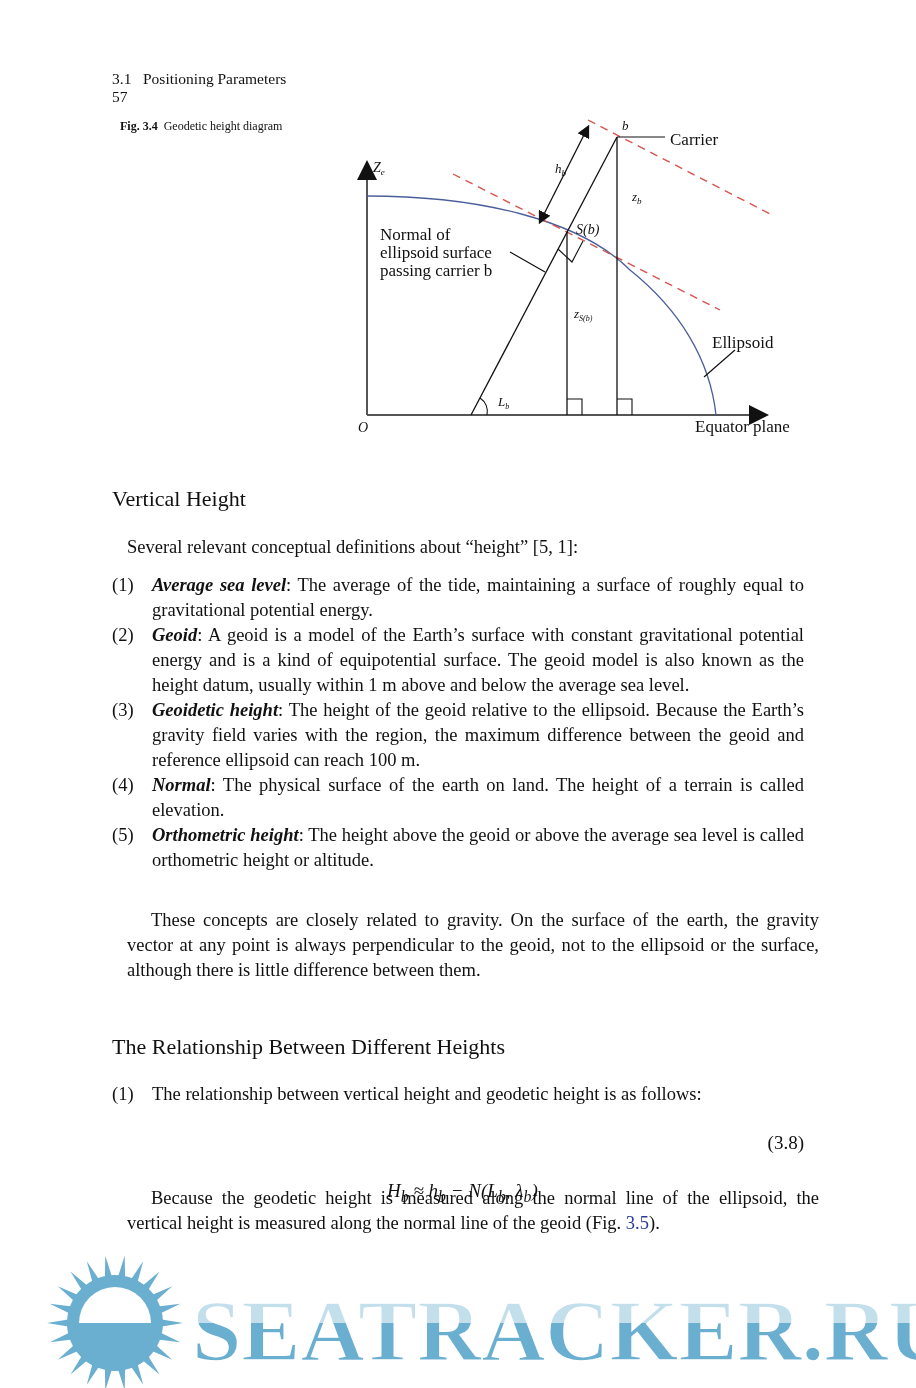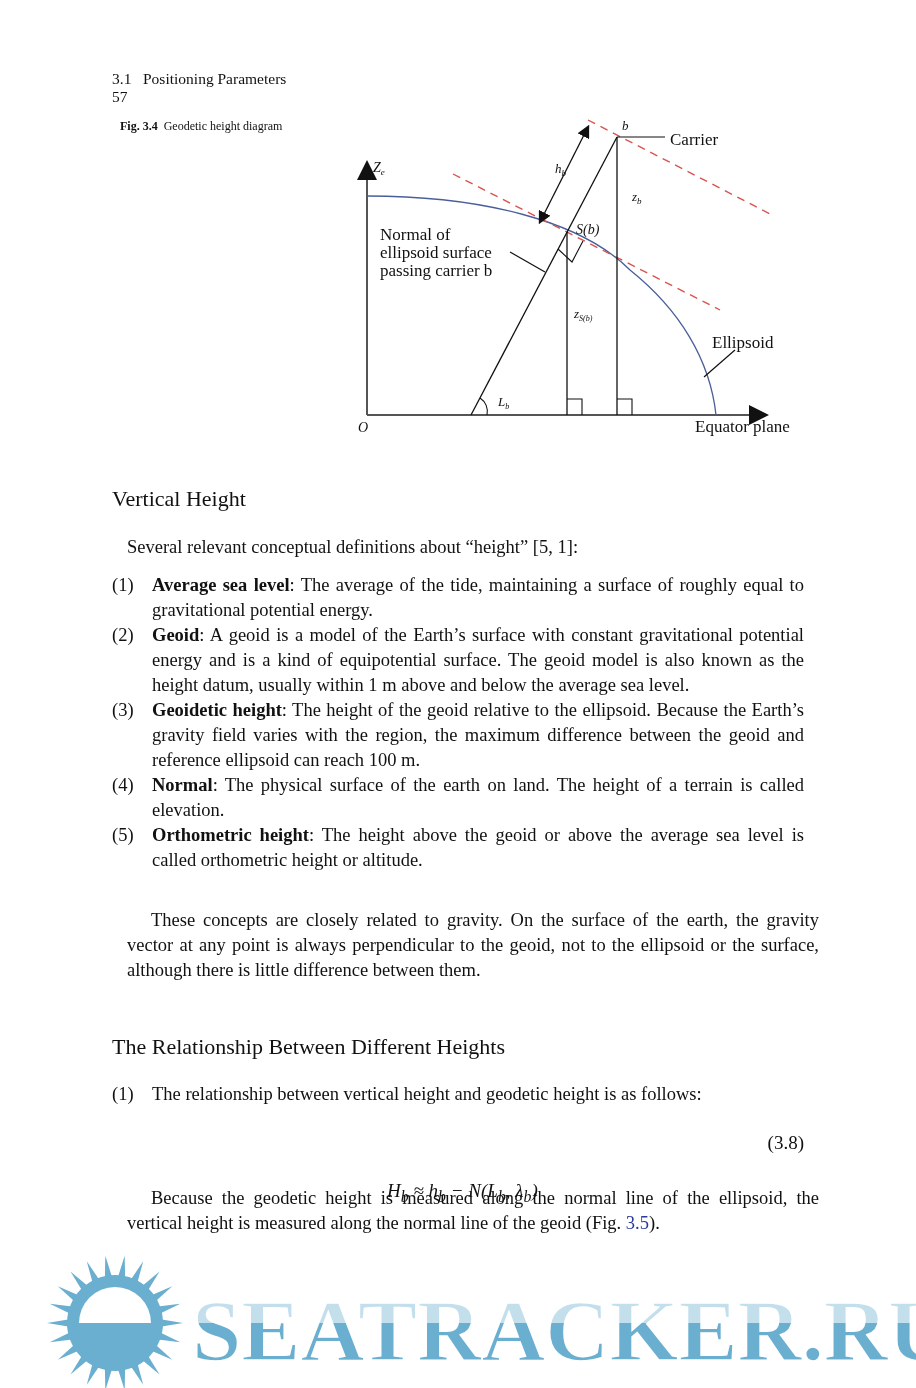--- a/index.html
+++ b/index.html
@@ -11,21 +11,21 @@
   .caption b { font-weight: bold; }
   .figure { top: 110px; left: 340px; width: 480px; height: 340px; }
   .figure svg { width: 480px; height: 340px; display: block; }
   .fig-text { font-family: "Liberation Serif", serif; fill: #111; }
   .section-h { left: 112px; font-size: 22px; font-weight: normal; }
   .para { left: 112px; width: 692px; font-size: 18.5px; line-height: 25px; text-align: justify; margin-left: 15px; }
   .list { left: 112px; width: 692px; font-size: 18.5px; line-height: 25px; }
   .li { display: flex; }
   .li .num { width: 40px; flex: none; }
   .li .body { flex: 1; text-align: justify; }
-  .li .body b { font-weight: bold; }
+  .li .body b { font-weight: bold; font-style: italic; }
   .indent { text-indent: 24px; }
   .equation { top: 1132px; left: 112px; width: 692px; font-size: 19px; }
   .equation .eq { position: absolute; left: 275px; font-style: italic; margin-top: 48px; }
   .equation .eqnum { position: absolute; right: 0; }
   .link { color: #2b3a9b; }
   .watermark { top: 1255px; left: 0; width: 916px; height: 133px; margin-left: 47px; }
   .watermark svg { width: 916px; height: 133px; display: block; }
 </style>
 </head>
 <body>

